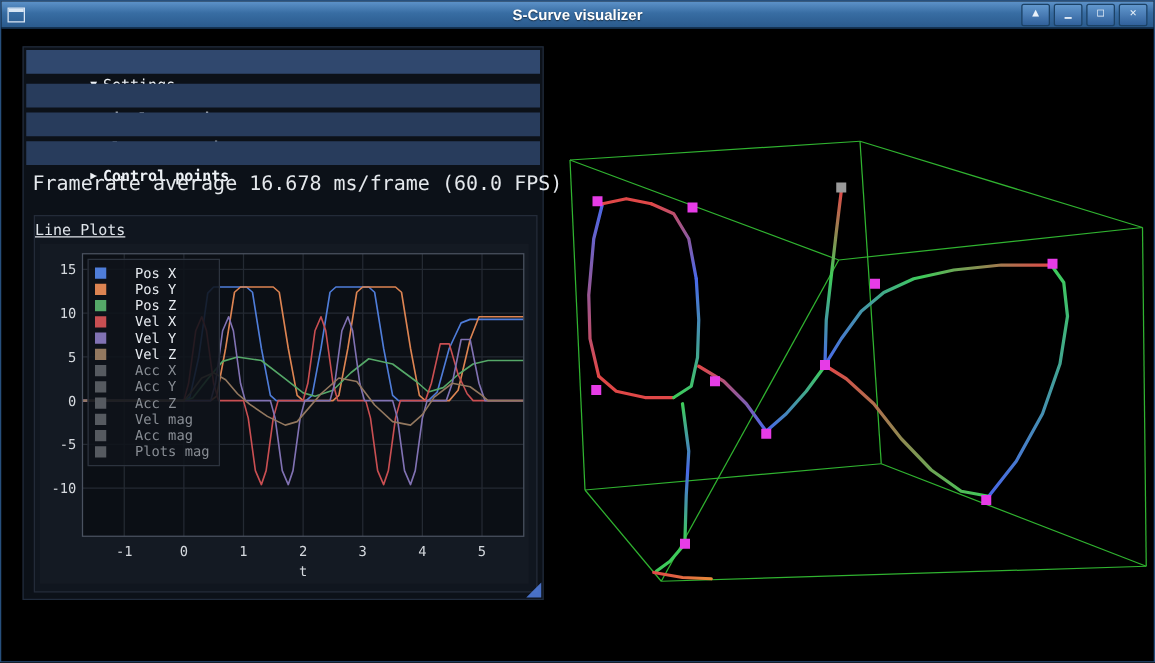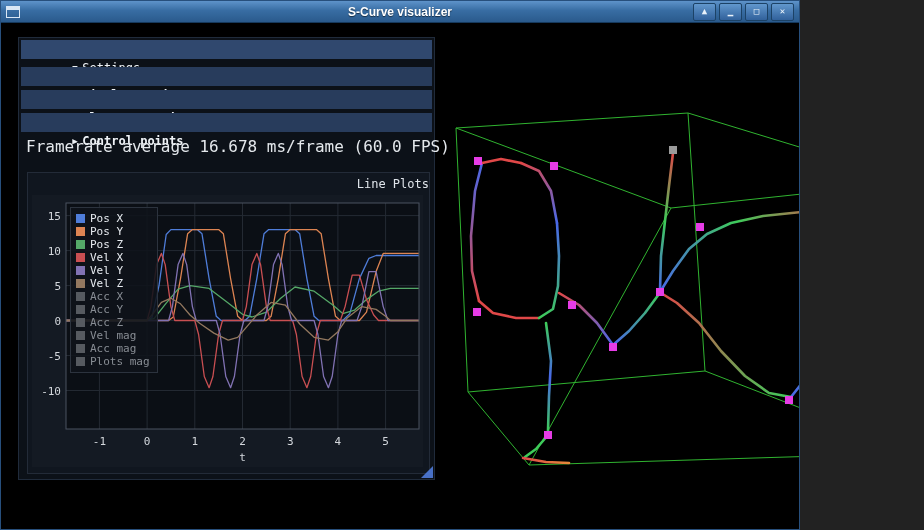--- a/index.html
+++ b/index.html
@@ -1,16 +1,16 @@
 <!DOCTYPE html>
 <html><head>
 <meta charset="utf-8">
 <style>
   html,body{margin:0;padding:0;background:#222;}
-  .window{position:relative;width:800px;height:530px;background:#000;overflow:hidden;
+  .window{position:relative;width:924px;height:530px;background:#000;overflow:hidden;
           font-family:"DejaVu Sans Mono",monospace;border:1px solid #274f7c;box-sizing:border-box;}
   
   .titlebar{position:absolute;top:0;left:0;right:0;height:22px;z-index:10;
             background:linear-gradient(#5e93ca 0%,#386da3 45%,#2a5a8c 100%);
             border-bottom:1px solid #16395c;display:flex;align-items:center;padding:0 5px;box-sizing:border-box;}
   .window-icon{width:12px;height:10px;border:1px solid #d9e6f4;background:linear-gradient(#d9e6f4 0 3px,rgba(0,0,0,0) 3px);flex:0 0 auto;}
   .titlebar-title{position:absolute;left:0;right:0;text-align:center;color:#ffffff;
                   font-family:"Liberation Sans",sans-serif;font-weight:bold;font-size:12px;
                   text-shadow:0 1px 1px rgba(0,0,0,.55);pointer-events:none;}
   .tb-buttons{margin-left:auto;display:flex;gap:3px;z-index:2;}
@@ -22,27 +22,27 @@
   .imgui-panel{position:absolute;left:17px;top:36px;width:417px;height:443px;background:#0c1118;
                border:1px solid #202b3b;z-index:5;box-sizing:border-box;}
   .header{position:absolute;left:2px;right:2px;height:19px;color:#eef2f6;font-size:12px;line-height:19px;
           padding-left:3px;cursor:pointer;white-space:pre;}
   .header .arrow{display:inline-block;width:15px;text-align:center;font-size:9px;vertical-align:top;}
   .h-open{background:#30486e;}
   .h-closed{background:#283c5c;font-weight:bold;}
   .stat{position:absolute;left:7px;color:#e4e8ec;font-size:16px;white-space:pre;}
   .child{position:absolute;left:8px;top:134px;width:401px;height:300px;background:#10161f;
          border:1px solid #232b38;box-sizing:content-box;}
-  .child-title{text-align:right;color:#dfe4ea;font-size:12px;margin-top:4px;}
+  .child-title{text-align:left;color:#dfe4ea;font-size:12px;margin-top:4px;text-decoration:underline;}
   .plot-wrap{position:absolute;left:4px;top:22px;width:391px;height:272px;background:#141a23;}
   #plot-svg{display:block;}
   #plot-svg text.tick{fill:#d4d8dd;font-family:"DejaVu Sans Mono",monospace;font-size:11px;}
   .legend{position:absolute;left:38px;top:12px;background:rgba(15,19,26,.88);border:1px solid #2c333e;
           padding:4px 7px 4px 5px;}
-  .lg-row{display:flex;align-items:center;height:13px;gap:5px;cursor:pointer;}
+  .lg-row{display:flex;align-items:center;height:13px;gap:23px;cursor:pointer;}
   .lg-swatch{width:9px;height:9px;flex:0 0 auto;}
   .lg-label{font-size:11px;line-height:13px;white-space:pre;}
   .grip{position:absolute;right:1px;bottom:1px;width:0;height:0;
         border-left:12px solid transparent;border-bottom:12px solid #4f7bd9;opacity:.9;cursor:nwse-resize;}
 </style>
 </head>
 <body>
 
 <div class="window">
 

